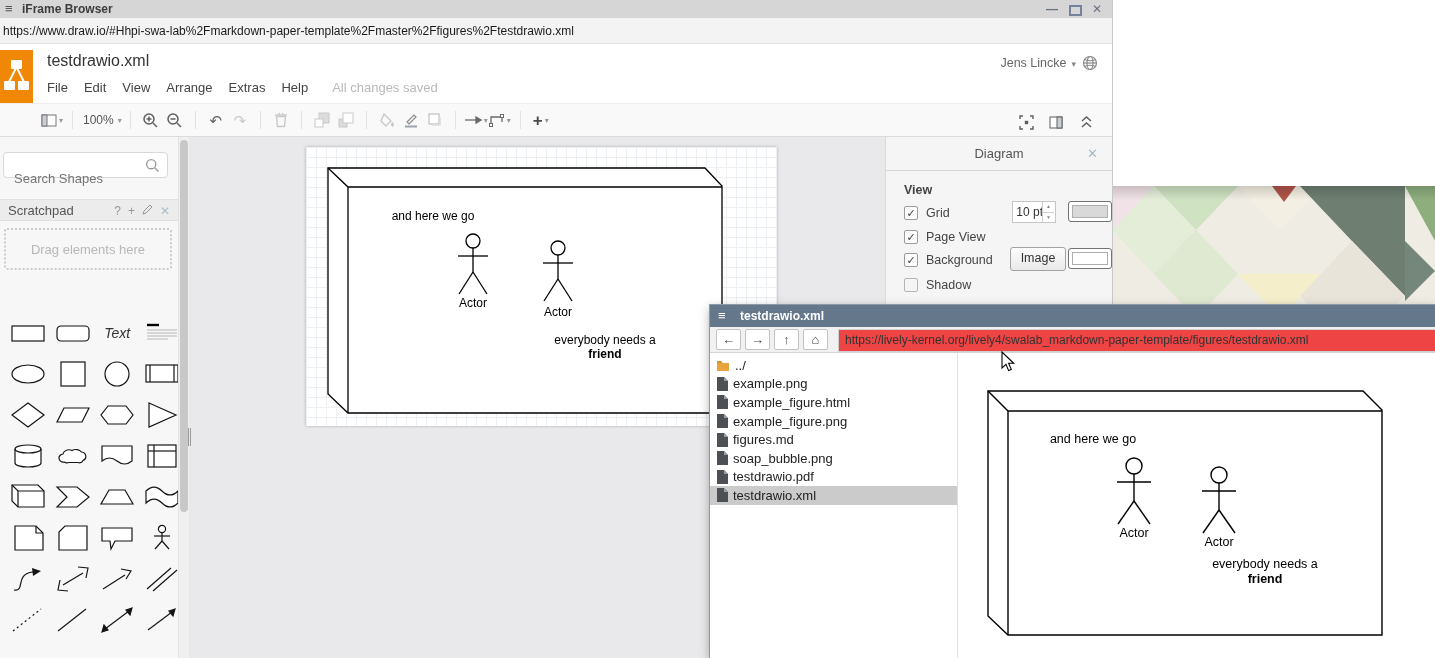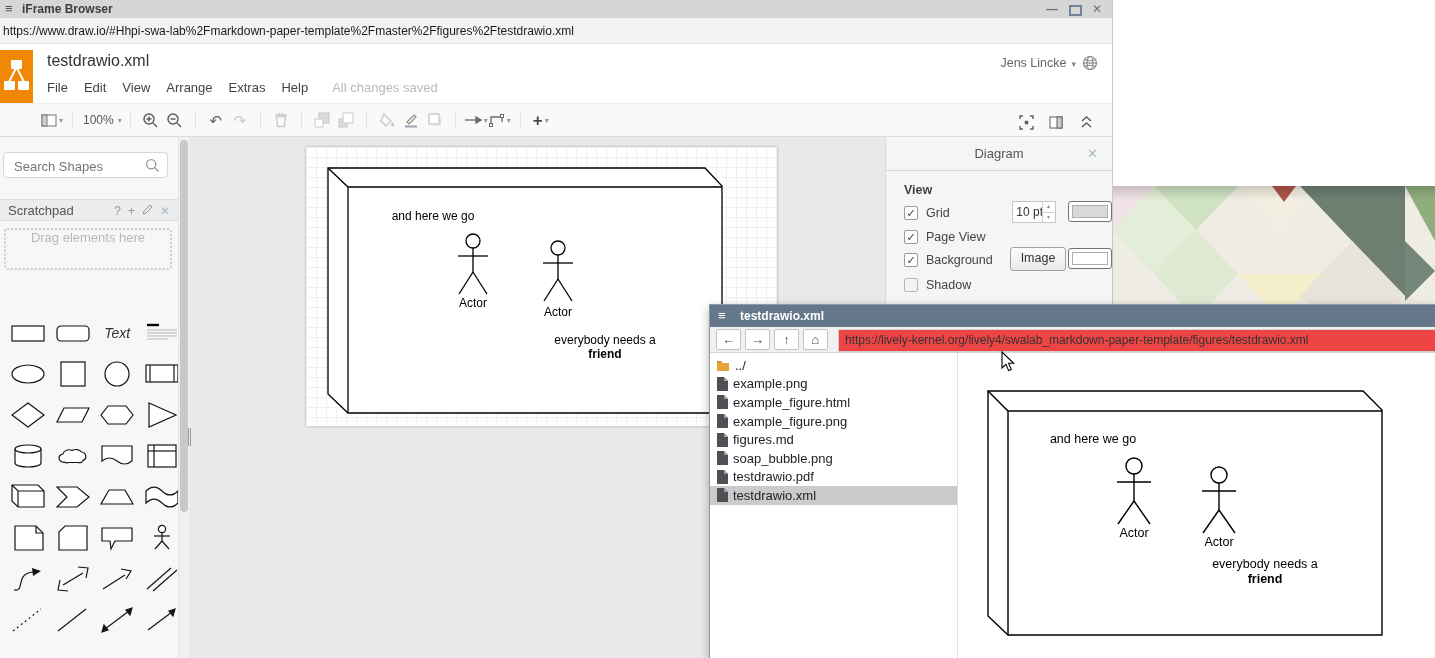--- a/index.html
+++ b/index.html
@@ -37,28 +37,28 @@
   .tbtn{display:flex;align-items:center;justify-content:center;min-width:24px;height:24px;cursor:default;}
   .tbtn .caret{font-size:8px;color:#999;margin-left:2px;}
   .tzoom{font-size:12px;color:#555;padding:0 2px;}
   .glyph-en{color:#5f5f5f;} .glyph-dis{color:#c9c9c9;}
   .uglyph{font-size:15px;line-height:15px;}
   #toolbar-right{position:absolute;right:14px;top:110px;display:flex;gap:6px;}
 
   
   #dio-sidebar{left:0;top:137px;width:178px;height:521px;background:#f7f7f7;}
   #search-box{left:3px;top:15px;width:165px;height:26px;background:#fff;border:1px solid #d8d8d8;border-radius:4px;box-sizing:border-box;}
-  #search-box input{border:0;outline:0;background:transparent;width:130px;height:22px;margin:1px 0 0 8px;font-size:13px;color:#333;font-family:inherit;}
+  #search-box input{border:0;outline:0;background:transparent;width:130px;height:22px;margin:13px 0 0 8px;font-size:13px;color:#333;font-family:inherit;}
   #search-box .mag{position:absolute;right:7px;top:5px;}
   .sec-hd{left:0;width:178px;height:22px;background:#ececec;border-top:1px solid #e0e0e0;border-bottom:1px solid #e0e0e0;
           font-size:13px;color:#555;line-height:22px;padding-left:8px;box-sizing:border-box;}
   .sp-icons{position:absolute;right:8px;top:0;display:flex;gap:7px;font-size:12px;color:#979797;line-height:22px;}
   .sp-icons .x{color:#a9bec9;font-weight:bold;}
   #drag-box{left:4px;top:91px;width:164px;height:38px;border:2px dotted #ccc;border-radius:3px;
-            font-size:13px;color:#b8b8b8;display:flex;justify-content:center;}
+            font-size:13px;color:#b8b8b8;display:flex;align-items:center;justify-content:center;}
   #shape-grid{left:6px;top:175px;width:178px;display:grid;grid-template-columns:repeat(4,44.5px);grid-auto-rows:41px;font-style:italic;}
   .shape-cell{display:flex;align-items:center;justify-content:center;cursor:default;}
   .shape-cell svg{display:block;}
   .shape-cell .txtlbl{font-size:14px;color:#333;}
   .shp{stroke:#141414;stroke-width:1.2;fill:#fff;}
   .shpl{stroke:#141414;stroke-width:1.2;fill:none;}
   #side-scroll{left:178px;top:137px;width:11px;height:521px;background:#f0f0f0;border-left:1px solid #e3e3e3;box-sizing:border-box;}
   #side-thumb{left:180px;top:140px;width:8px;height:372px;background:#c8c8c8;border-radius:4px;}
 
   

